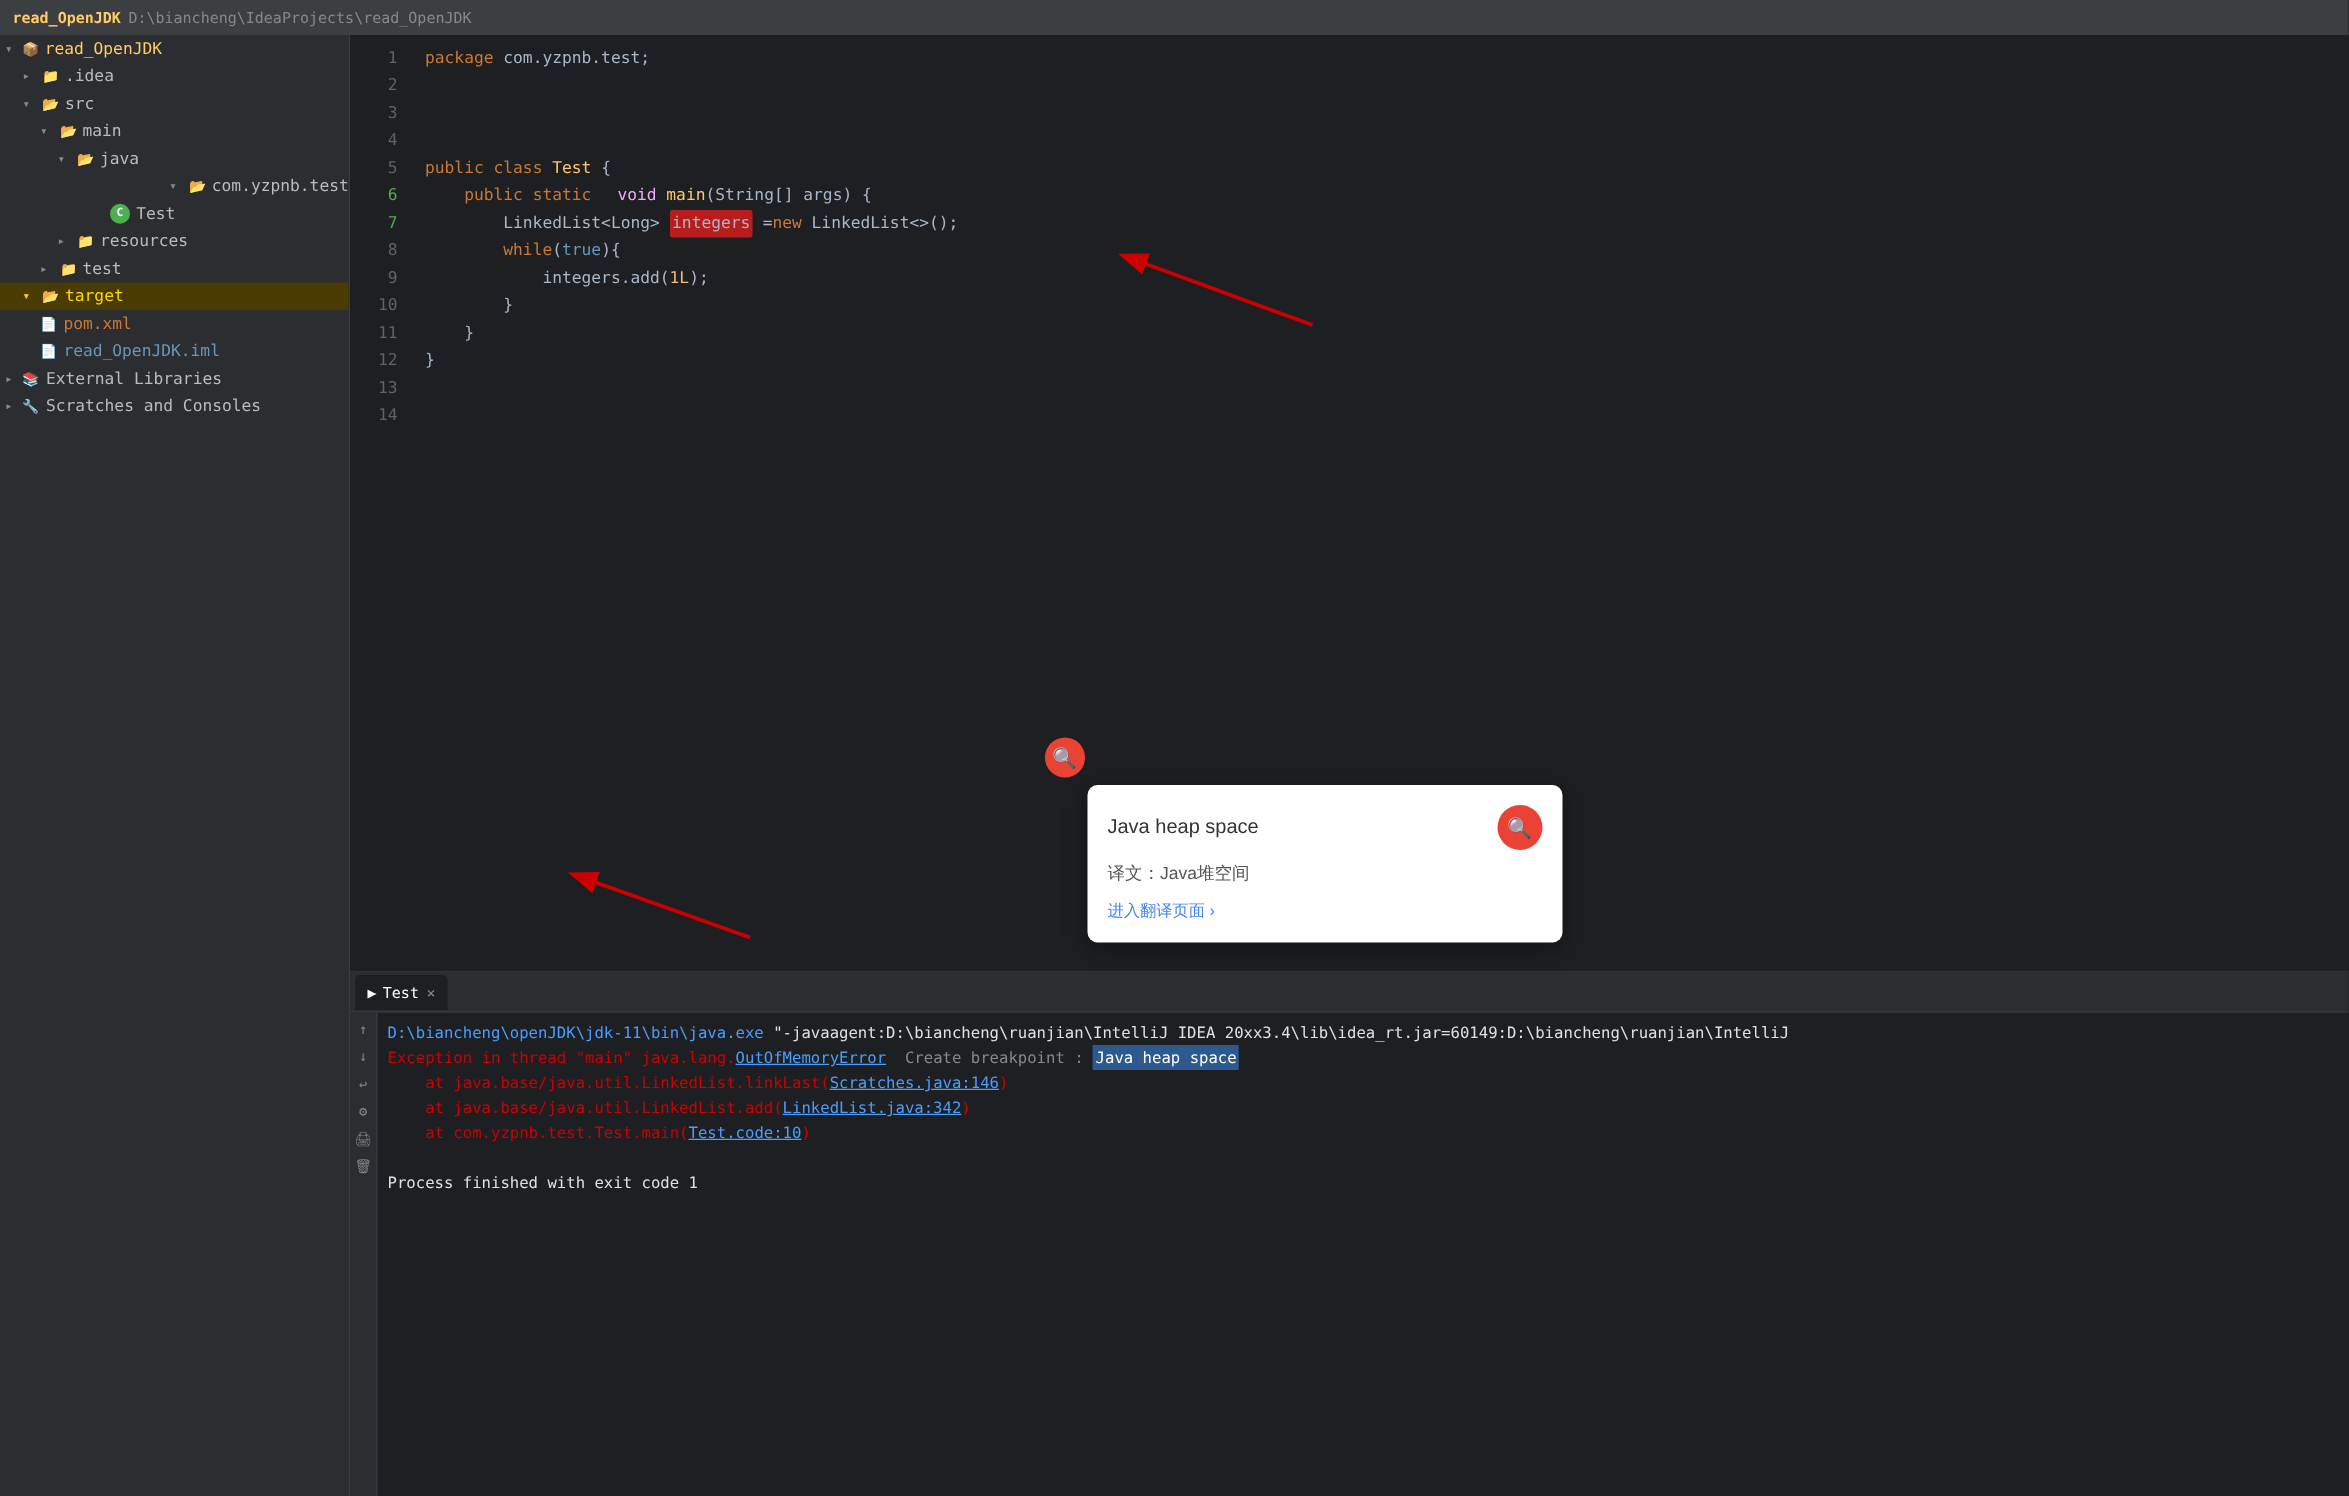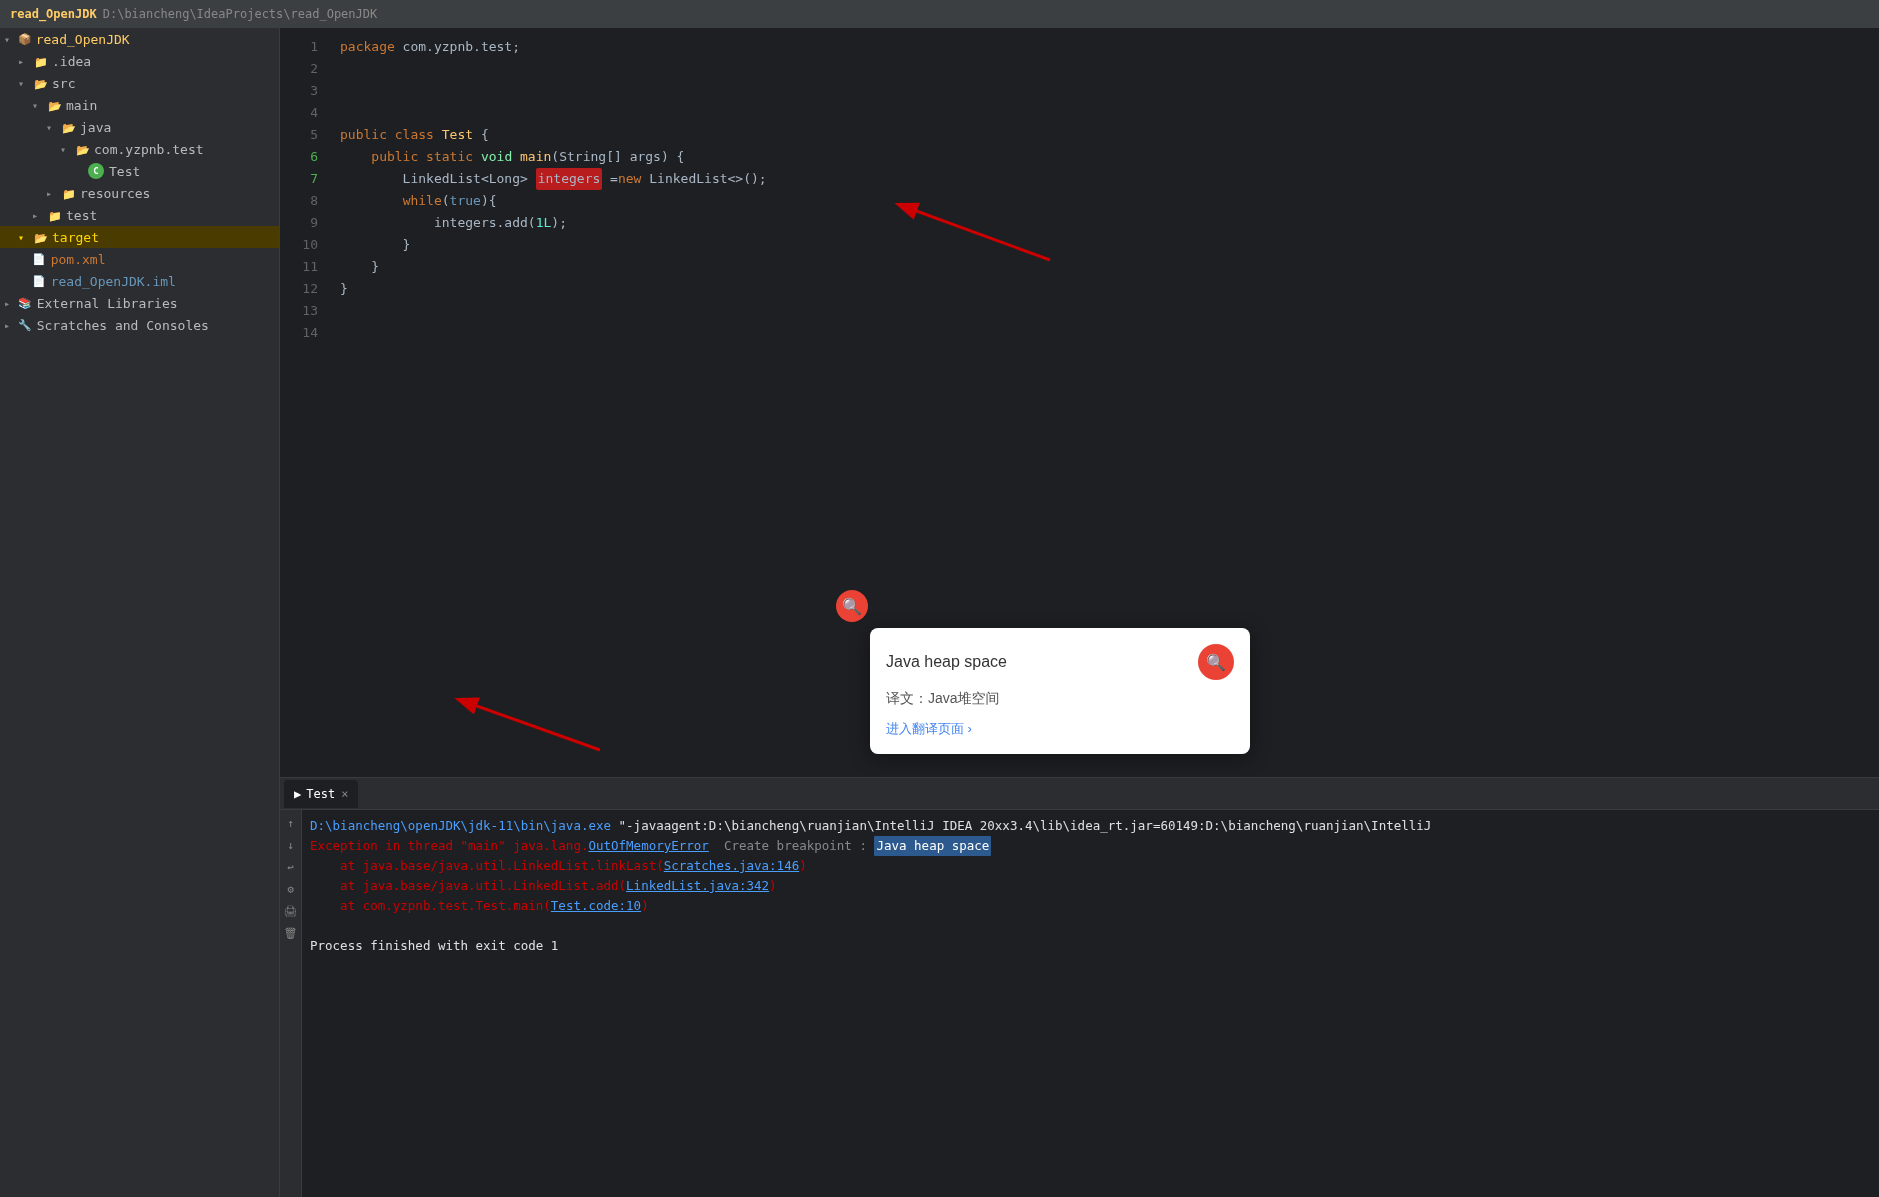--- a/index.html
+++ b/index.html
@@ -41,21 +41,21 @@
       color: #bbbbbb;
       cursor: pointer;
       white-space: nowrap;
       height: 22px;
     }
 
     .sidebar-indent-0 { padding-left: 4px; }
     .sidebar-indent-1 { padding-left: 18px; }
     .sidebar-indent-2 { padding-left: 32px; }
     .sidebar-indent-3 { padding-left: 46px; align-items: center; }
-    .sidebar-indent-4 { padding-left: 60px; }
+    .sidebar-indent-4 { padding-left: 60px; justify-content: flex-end; }
     .sidebar-indent-5 { padding-left: 74px; }
 
     .arrow { display: inline-block; width: 14px; font-size: 10px; color: #888; }
     .arrow.open::before { content: '▾'; }
     .arrow.closed::before { content: '▸'; }
 
     .icon-folder { display: inline-block; width: 18px; text-align: center; }
 
     .folder-icon::before { content: '📁'; font-size: 11px; }
     .folder-open-icon::before { content: '📂'; font-size: 11px; }
@@ -106,24 +106,24 @@
       font-size: 13px;
       line-height: 22px;
       padding: 8px 0;
       color: #a9b7c6;
       overflow: hidden;
     }
     .code-line { height: 22px; padding-left: 10px; white-space: nowrap; display: flex; align-items: center; }
 
     .kw { color: #cc7832; } 
     .kw-blue { color: #6897bb; } 
-    .kw-void { color: #86efac; }
+    .kw-void { color: #f0abfc; margin-left: 13px; }
     .class-name { color: #ffc66d; }
     .method { color: #ffc66d; }
-    .number { color: #5eead4; text-align: center; }
+    .number { color: #fdba74; text-align: center; }
     .highlight-bg { background: #b91c1c; border-radius: 2px; padding: 0 2px; }
 
     
     .terminal-area {
       height: 420px;
       background: #1e1f22;
       border-top: 1px solid #393b3f;
       display: flex;
       flex-direction: column;
     }

